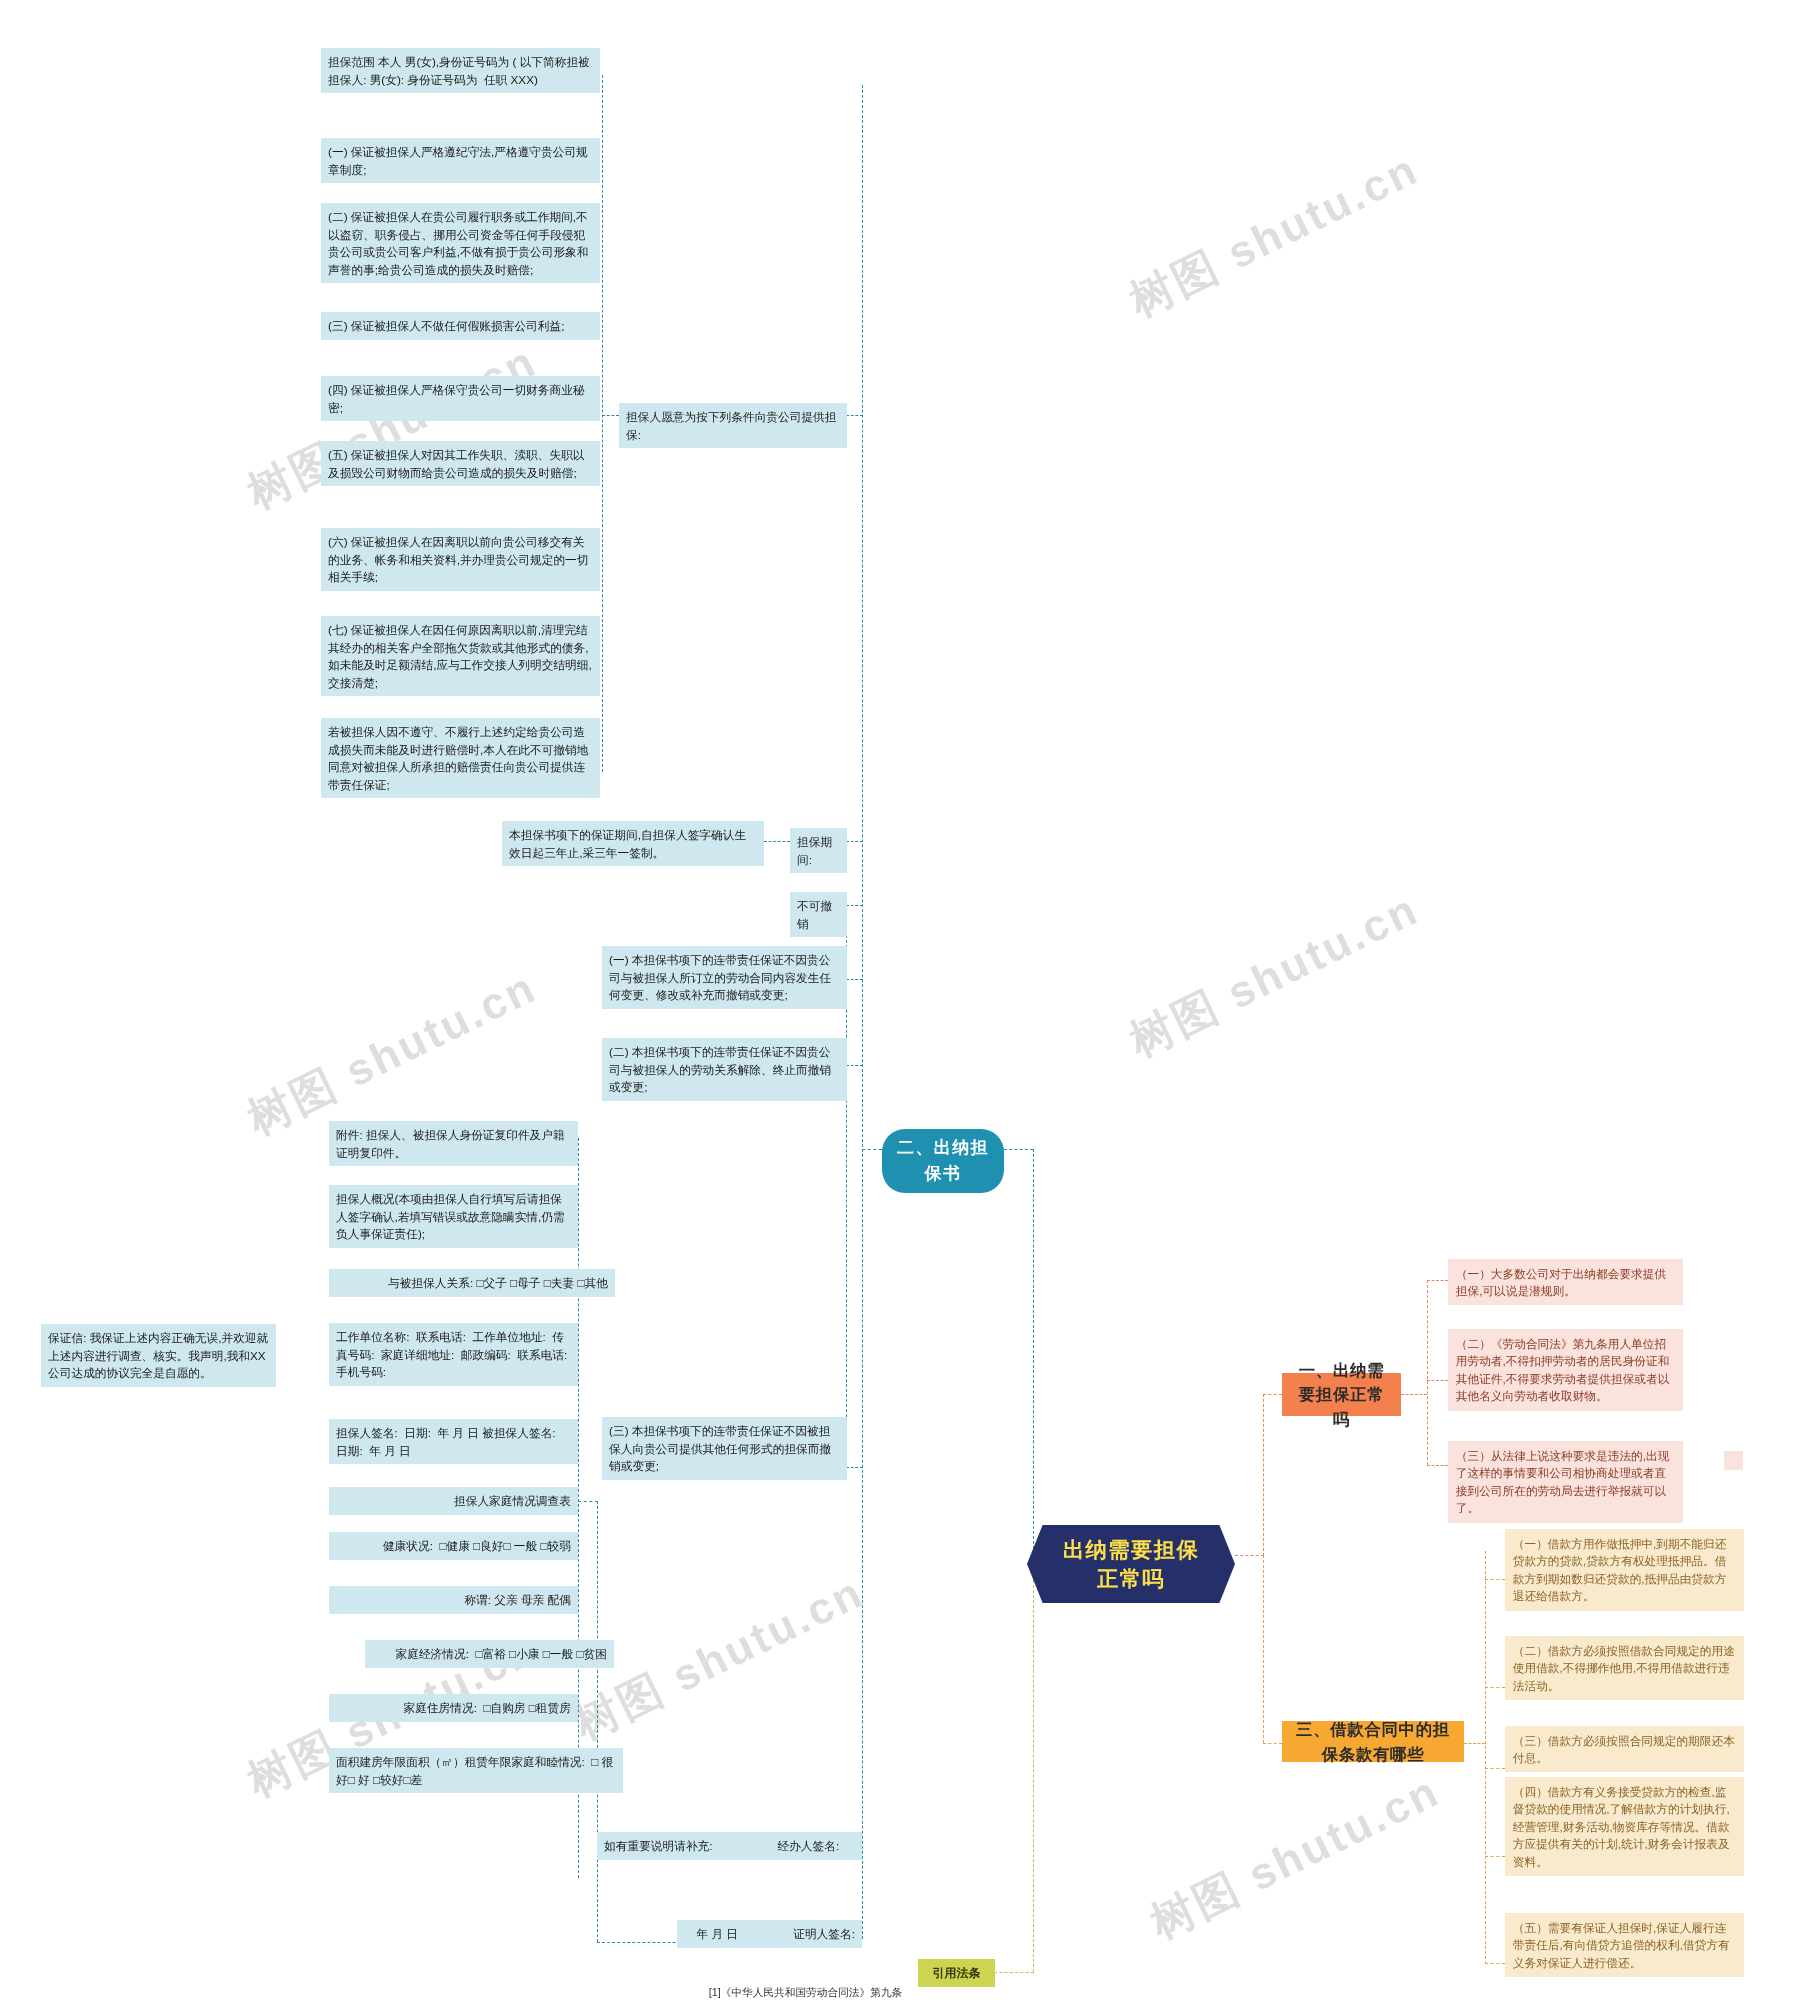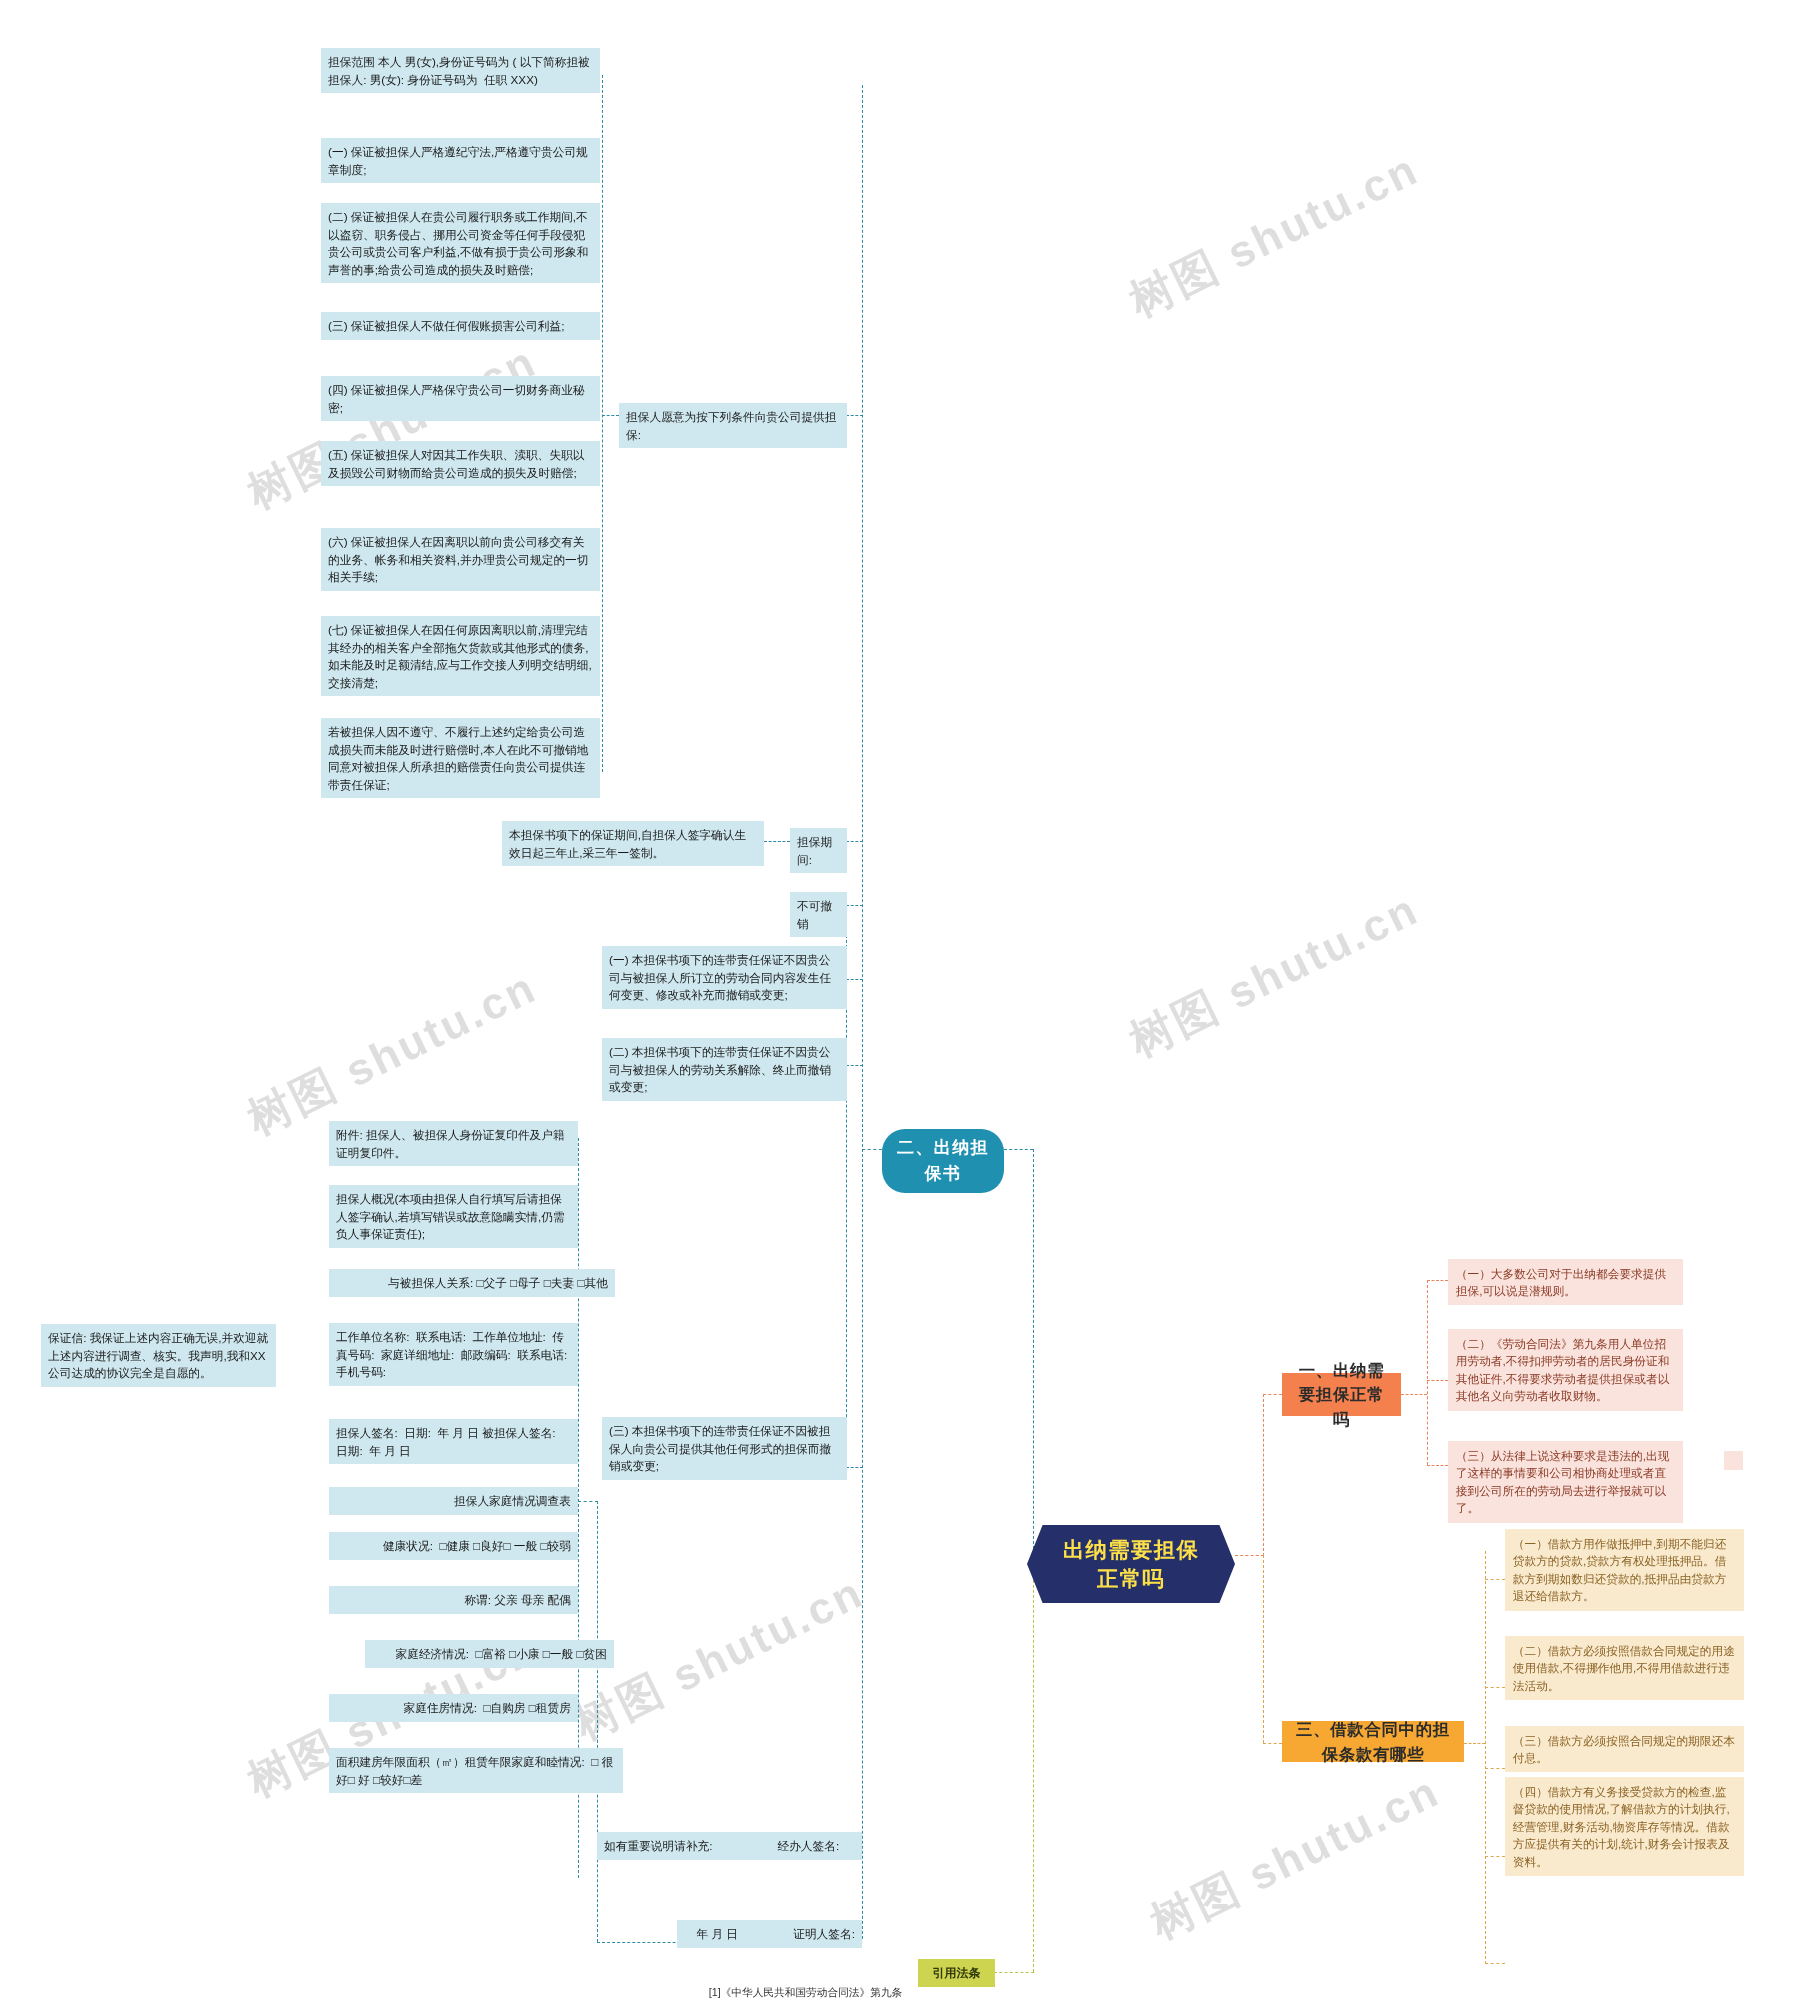--- a/index.html
+++ b/index.html
@@ -259,19 +259,20 @@
   <div class="node branch-amber" style="left:1282px;top:1721px;width:182px;height:41px;display:flex;align-items:center;justify-content:center;">三、借款合同中的担保条款有哪些</div>
 
   <div class="node leaf-cream" style="left:1505px;top:1529px;width:239px;">（一）借款方用作做抵押中,到期不能归还贷款方的贷款,贷款方有权处理抵押品。借款方到期如数归还贷款的,抵押品由贷款方退还给借款方。</div>
 
   <div class="node leaf-cream" style="left:1505px;top:1636px;width:239px;">（二）借款方必须按照借款合同规定的用途使用借款,不得挪作他用,不得用借款进行违法活动。</div>
 
   <div class="node leaf-cream" style="left:1505px;top:1726px;width:239px;">（三）借款方必须按照合同规定的期限还本付息。</div>
 
   <div class="node leaf-cream" style="left:1505px;top:1777px;width:239px;">（四）借款方有义务接受贷款方的检查,监督贷款的使用情况,了解借款方的计划执行,经营管理,财务活动,物资库存等情况。借款方应提供有关的计划,统计,财务会计报表及资料。</div>
 
+  <div class="node leaf-cream" style="left:1505px;top:1913px;width:239px;">（五）需要有保证人担保时,保证人履行连带责任后,有向借贷方追偿的权利,借贷方有义务对保证人进行偿还。</div>
 
   <div class="node leaf-olive" style="left:918px;top:1959px;width:77px;">引用法条</div>
 
   <div class="node leaf-plain" style="left:652px;top:1980px;width:256px;font-size:10.7px;color:#333;background:transparent;text-align:right;">[1]《中华人民共和国劳动合同法》第九条</div>
 
 </div>
 
 
 </body></html>

